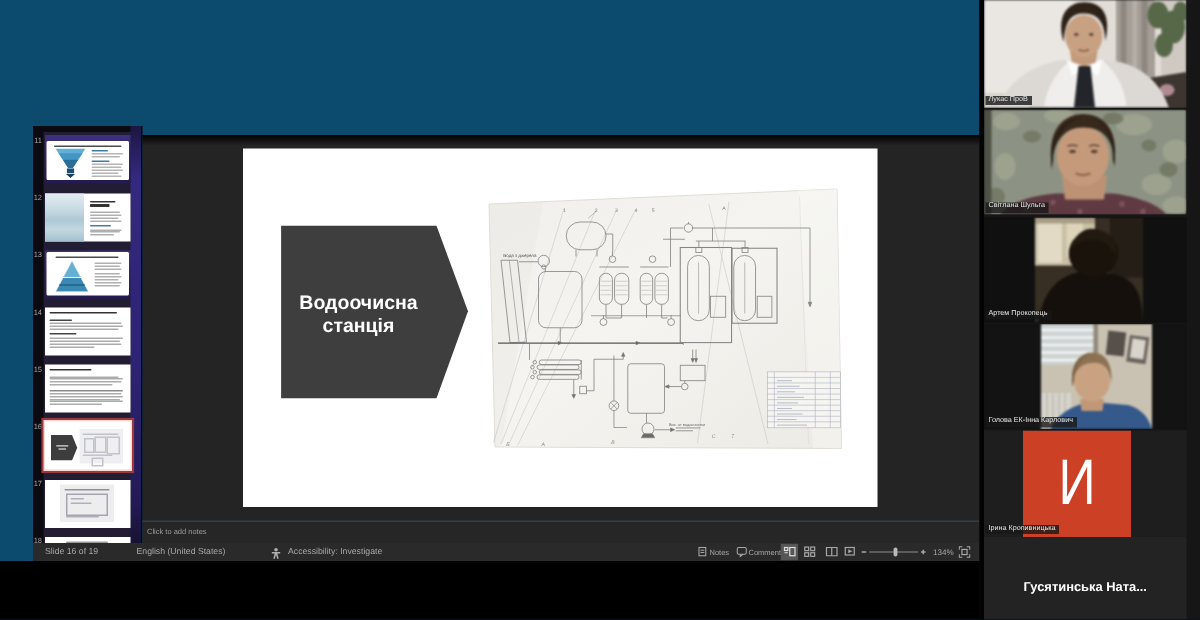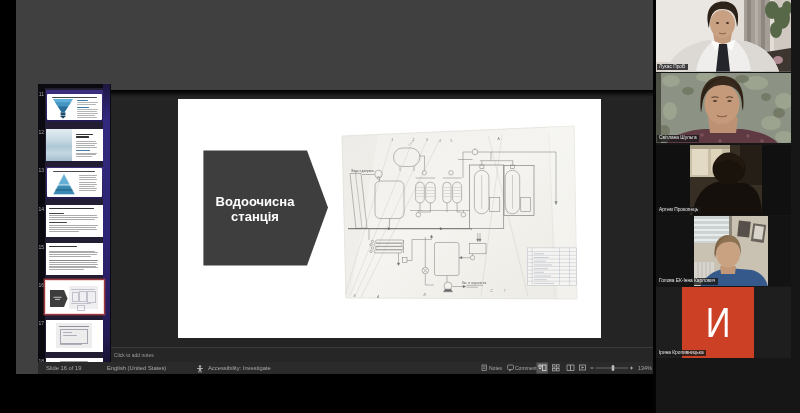--- a/index.html
+++ b/index.html
@@ -7,21 +7,21 @@
   .abs{position:absolute;}
   .num{left:0;width:6px;text-align:right;font-size:5px;color:#a5a5a5;}
   .th{left:8px;width:56.5px;height:32px;}
   .ln{border-radius:0.5px;}
   .vtile{position:absolute;left:3px;width:135px;overflow:hidden;background:#111;}
   .vlabel{position:absolute;left:0.5px;bottom:1.5px;background:rgba(24,24,24,0.8);color:#e6e6e6;font-size:4.8px;line-height:6.2px;padding:0 2.5px;white-space:nowrap;}
 </style>
 </head>
 <body>
 
-<div class="abs" id="ppt" style="left:16px;top:0;width:653px;height:374px;background:#404040;">
+<div class="abs" id="ppt" style="left:0;top:0;width:653px;height:374px;background:#0c4a6e;">
 
   <div class="abs" style="left:95px;top:90px;width:558px;height:257px;background:#242424;"></div>
 
   <div class="abs" style="left:95px;top:90px;width:558px;height:7px;background:linear-gradient(#000,#242424);"></div>
 
   <div class="abs" id="panel" style="left:22px;top:84px;width:73px;height:278px;background:#0b0a10;overflow:hidden;">
 
     <div class="abs" style="left:7px;top:4px;width:59px;height:274px;background:#221d33;"></div>
 
     <div class="abs" style="left:65px;top:0px;width:7px;height:278px;background:linear-gradient(#1c1640,#33297e 12%,#2e2475 55%,#231b55 90%,#171233);"></div>
@@ -627,14 +627,18 @@
 
   <div class="vtile" style="top:287px;height:70.5px;background:#1e1e1e;">
 
     <div class="abs" style="left:26px;top:0;width:72px;height:70.5px;background:#cc4125;"></div>
 
     <div class="abs" style="left:26px;top:0;width:72px;height:70.5px;display:flex;align-items:center;justify-content:center;color:#fff;font-size:43px;font-weight:500;transform:scaleX(0.8);">И</div>
 
     <div class="vlabel">Ірина Кропивницька</div>
   </div>
 
+  <div class="vtile" style="top:358px;height:55px;background:#232323;">
+
+    <div class="abs" style="left:0;top:28px;width:135px;text-align:center;color:#fff;font-size:8.6px;font-weight:bold;">Гусятинська Ната...</div>
+  </div>
 
 </div>
 
 </body></html>

